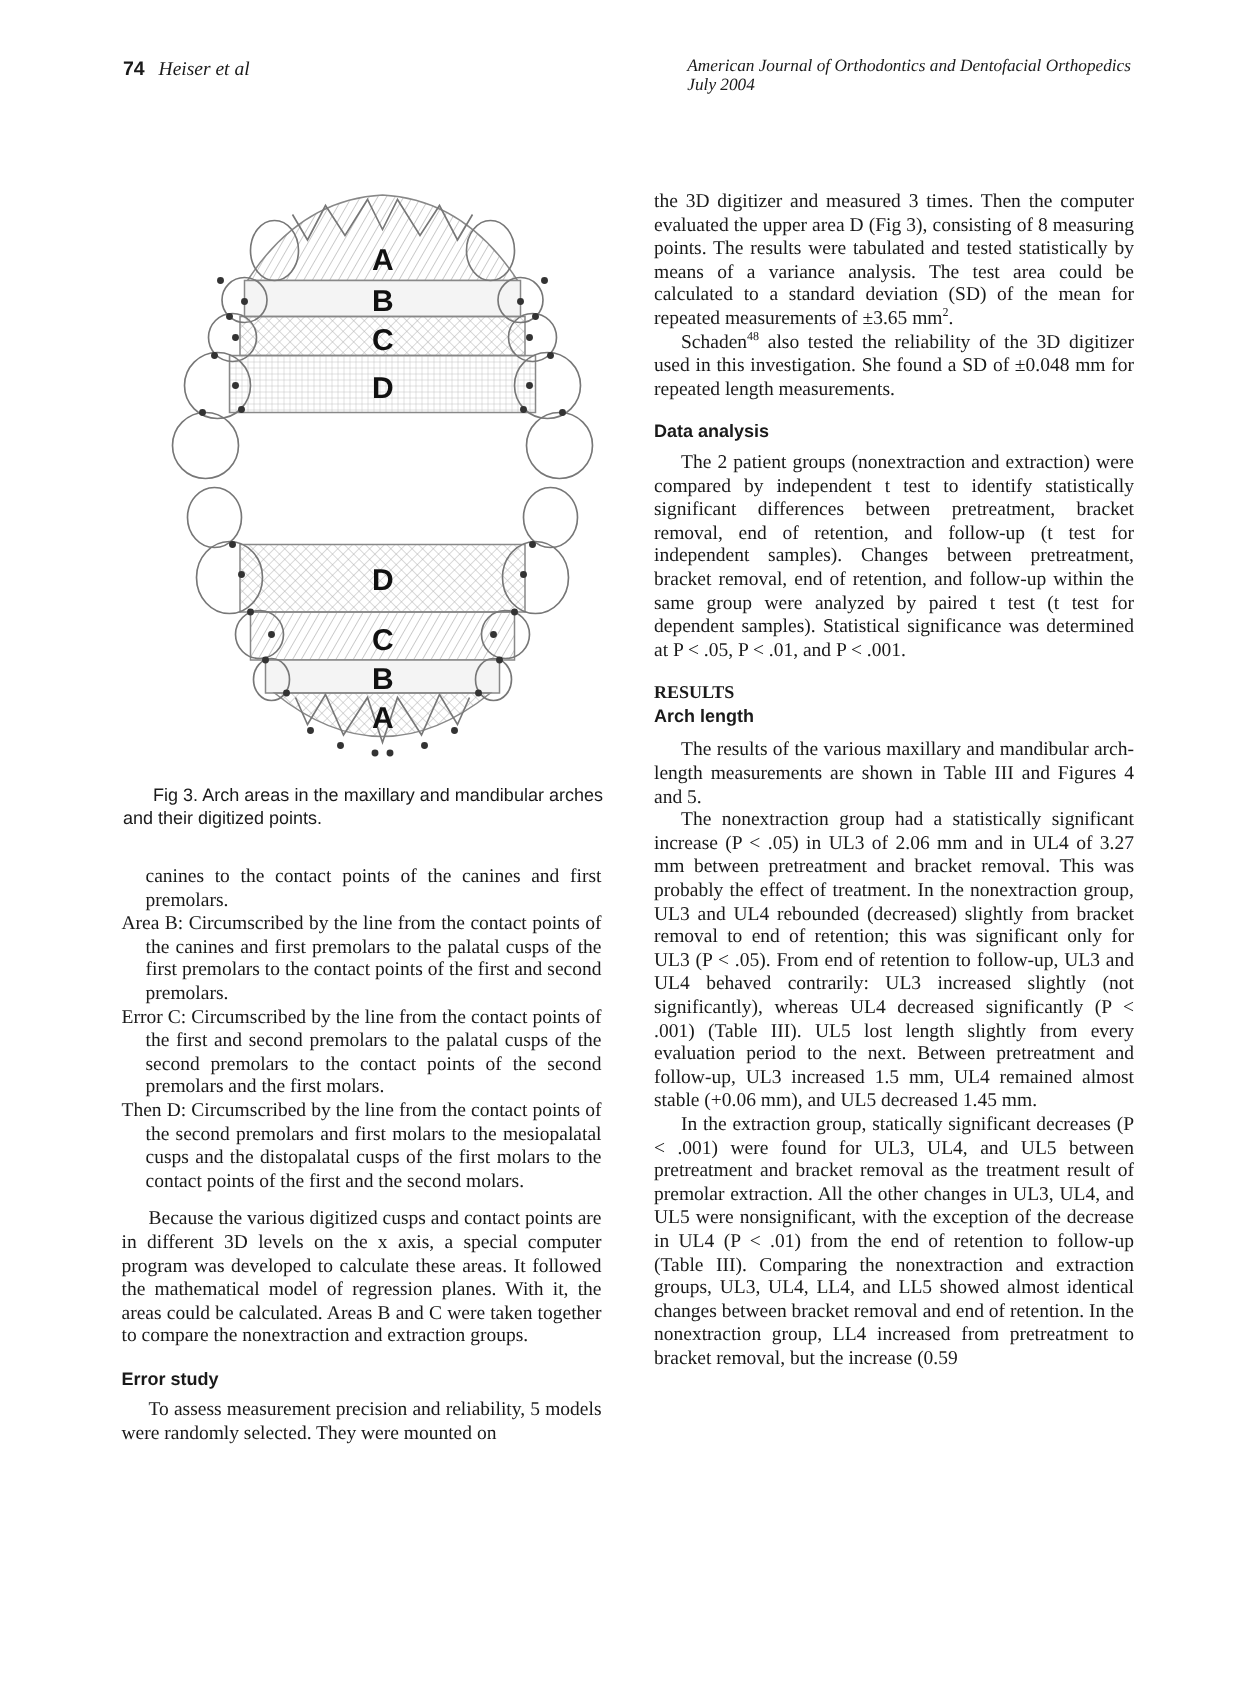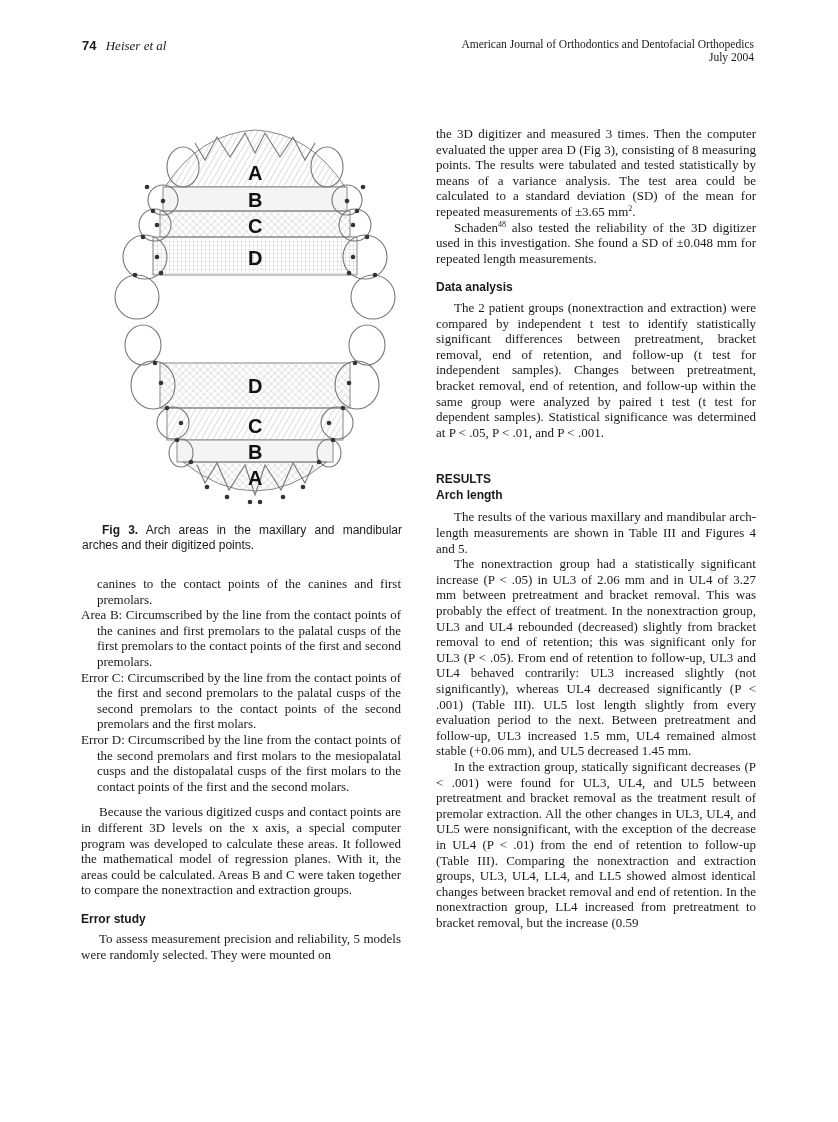--- a/index.html
+++ b/index.html
@@ -3,37 +3,37 @@
 <meta charset="utf-8">
 <style>
   html, body { margin: 0; padding: 0; background: #ffffff; }
   body {
     width: 838px; height: 1122px; position: relative; overflow: hidden;
     font-family: "Liberation Serif", serif; color: #1a1a1a;
   }
   .header-left { position: absolute; left: 82px; top: 38px; font-size: 13px; }
   .header-left .pgnum { font-family: "Liberation Sans", sans-serif; font-weight: bold; margin-right: 6px; }
   .header-left .authors { font-style: italic; }
-  .header-right { position: absolute; right: 84px; top: 38px; text-align: right; font-size: 11.5px; line-height: 13px; }
+  .header-right { position: absolute; right: 84px; top: 38px; font-style: italic; font-size: 11.5px; line-height: 13px; }
 
   .col { position: absolute; font-size: 13px; line-height: 15.6px; text-align: justify; }
   .col-left { left: 81px; width: 320px; }
   .col-right { left: 436px; width: 320px; top: 126px; }
 
   p { margin: 0; }
   p.indent { text-indent: 18px; }
   .head { font-family: "Liberation Sans", sans-serif; font-weight: bold; font-size: 12px; margin: 0; }
   .head-gap { margin-top: 14px; margin-bottom: 4px; }
   .hang { padding-left: 16px; text-indent: -16px; }
   .hang.cont { padding-left: 16px; text-indent: 0; }
 
   .figure { position: absolute; left: 105px; top: 125px; width: 300px; height: 385px; }
   .caption { position: absolute; left: 82px; top: 523px; width: 320px;
     font-family: "Liberation Sans", sans-serif; font-size: 12px; line-height: 15px; text-align: justify; }
-  .caption .lbl { font-weight: bold; padding-left: 20px; }
+  .caption .lbl { font-weight: normal; padding-left: 20px; }
   sup { font-size: 8px; line-height: 0; }
   .area-label { font-family: "Liberation Sans", sans-serif; font-weight: bold; font-size: 20px; fill: #111; }
 </style>
 </head>
 <body>
 
 <div class="header-left">
   <span class="pgnum">74</span>
   <span class="authors">Heiser et al</span>
 </div>
@@ -151,35 +151,35 @@
   <p class="hang cont">canines to the contact points of the canines and first premolars.</p>
   <p class="hang">
     <span>Area B:</span>
     <span>Circumscribed by the line from the contact points of the canines and first premolars to the palatal cusps of the first premolars to the contact points of the first and second premolars.</span>
   </p>
   <p class="hang">
     <span>Error C:</span>
     <span>Circumscribed by the line from the contact points of the first and second premolars to the palatal cusps of the second premolars to the contact points of the second premolars and the first molars.</span>
   </p>
   <p class="hang">
-    <span>Error D:</span>
+    <span>Then D:</span>
     <span>Circumscribed by the line from the contact points of the second premolars and first molars to the mesiopalatal cusps and the distopalatal cusps of the first molars to the contact points of the first and the second molars.</span>
   </p>
   <p class="indent" style="margin-top:10px;">Because the various digitized cusps and contact points are in different 3D levels on the x axis, a special computer program was developed to calculate these areas. It followed the mathematical model of regression planes. With it, the areas could be calculated. Areas B and C were taken together to compare the nonextraction and extraction groups.</p>
   <h3 class="head head-gap">Error study</h3>
   <p class="indent">To assess measurement precision and reliability, 5 models were randomly selected. They were mounted on</p>
 </div>
 
 <div class="col col-right">
   <p>
     <span>the 3D digitizer and measured 3 times. Then the computer evaluated the upper area D (Fig 3), consisting of 8 measuring points. The results were tabulated and tested statistically by means of a variance analysis. The test area could be calculated to a standard deviation (SD) of the mean for repeated measurements of ±3.65 mm</span><sup>2</sup><span>.</span>
   </p>
   <p class="indent">
     <span>Schaden</span><sup>48</sup><span> also tested the reliability of the 3D digitizer used in this investigation. She found a SD of ±0.048 mm for repeated length measurements.</span>
   </p>
   <h3 class="head head-gap">Data analysis</h3>
   <p class="indent">The 2 patient groups (nonextraction and extraction) were compared by independent t test to identify statistically significant differences between pretreatment, bracket removal, end of retention, and follow-up (t test for independent samples). Changes between pretreatment, bracket removal, end of retention, and follow-up within the same group were analyzed by paired t test (t test for dependent samples). Statistical significance was determined at P &lt; .05, P &lt; .01, and P &lt; .001.</p>
-  <h3 class="head" style="margin-top:32px;">RESULTS</h3>
+  <h3 class="head" style="margin-top:14px;font-family:Liberation Serif, serif;">RESULTS</h3>
   <h3 class="head" style="margin-bottom:6px;">Arch length</h3>
   <p class="indent">The results of the various maxillary and mandibular arch-length measurements are shown in Table III and Figures 4 and 5.</p>
   <p class="indent">The nonextraction group had a statistically significant increase (P &lt; .05) in UL3 of 2.06 mm and in UL4 of 3.27 mm between pretreatment and bracket removal. This was probably the effect of treatment. In the nonextraction group, UL3 and UL4 rebounded (decreased) slightly from bracket removal to end of retention; this was significant only for UL3 (P &lt; .05). From end of retention to follow-up, UL3 and UL4 behaved contrarily: UL3 increased slightly (not significantly), whereas UL4 decreased significantly (P &lt; .001) (Table III). UL5 lost length slightly from every evaluation period to the next. Between pretreatment and follow-up, UL3 increased 1.5 mm, UL4 remained almost stable (+0.06 mm), and UL5 decreased 1.45 mm.</p>
   <p class="indent">In the extraction group, statically significant decreases (P &lt; .001) were found for UL3, UL4, and UL5 between pretreatment and bracket removal as the treatment result of premolar extraction. All the other changes in UL3, UL4, and UL5 were nonsignificant, with the exception of the decrease in UL4 (P &lt; .01) from the end of retention to follow-up (Table III). Comparing the nonextraction and extraction groups, UL3, UL4, LL4, and LL5 showed almost identical changes between bracket removal and end of retention. In the nonextraction group, LL4 increased from pretreatment to bracket removal, but the increase (0.59</p>
 </div>
 
 </body></html>

